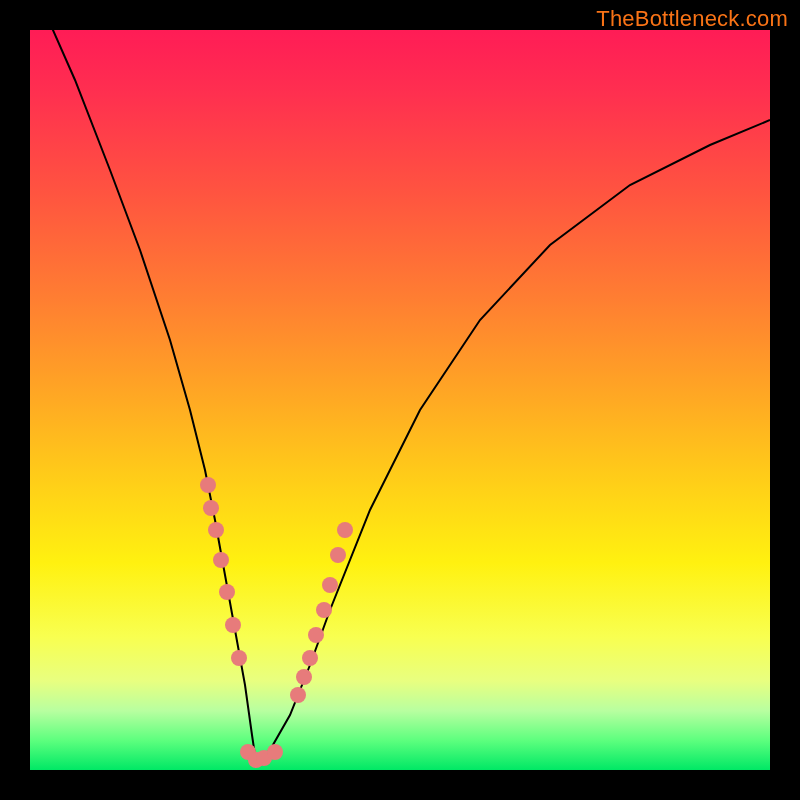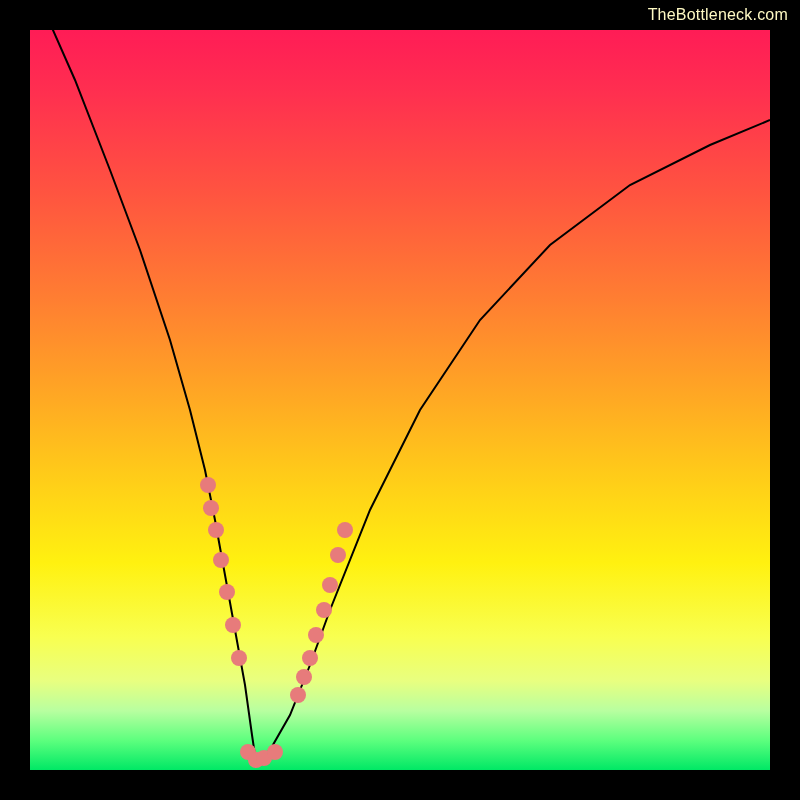--- a/index.html
+++ b/index.html
@@ -37,23 +37,23 @@
       #e8ff80 88%,
       #b8ffa0 92%,
       #5dff7e 96%,
       #00e865 100%
     );
   }
   .watermark {
     position: absolute;
     top: 6px;
     right: 12px;
-    font-size: 16px;
+    font-size: 22px;
     font-weight: 500;
-    color: #fef9c3;
+    color: #f97316;
     letter-spacing: 0.2px;
     user-select: none;
   }
   svg.curve {
     position: absolute;
     inset: 0;
     width: 100%;
     height: 100%;
   }
   .curve path {

